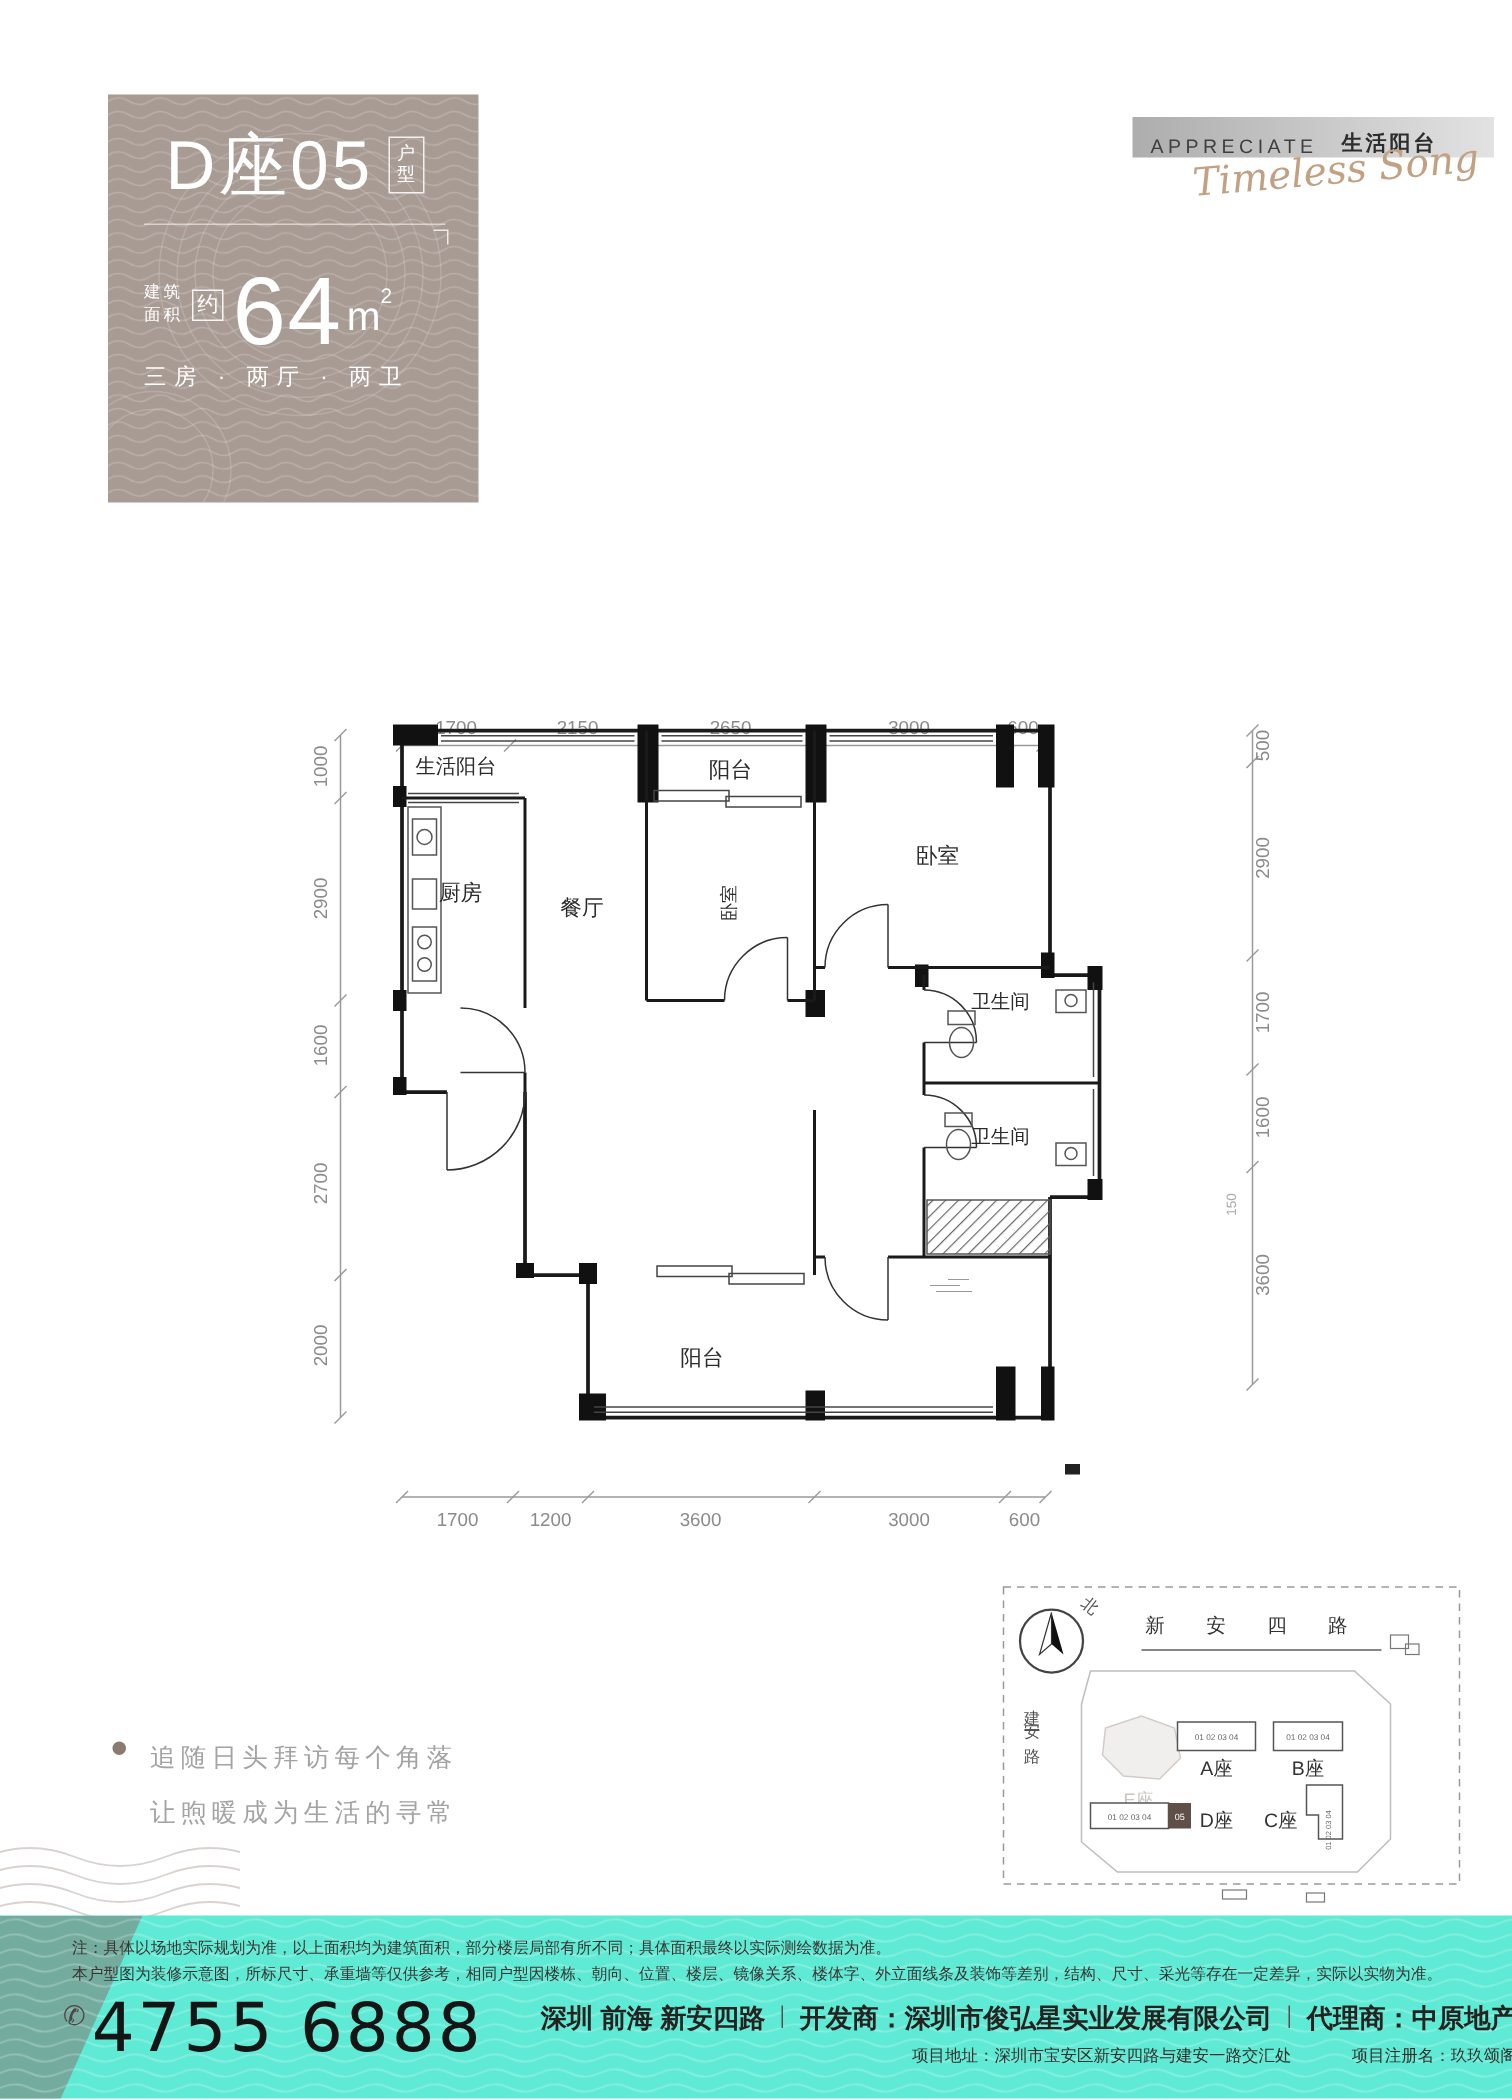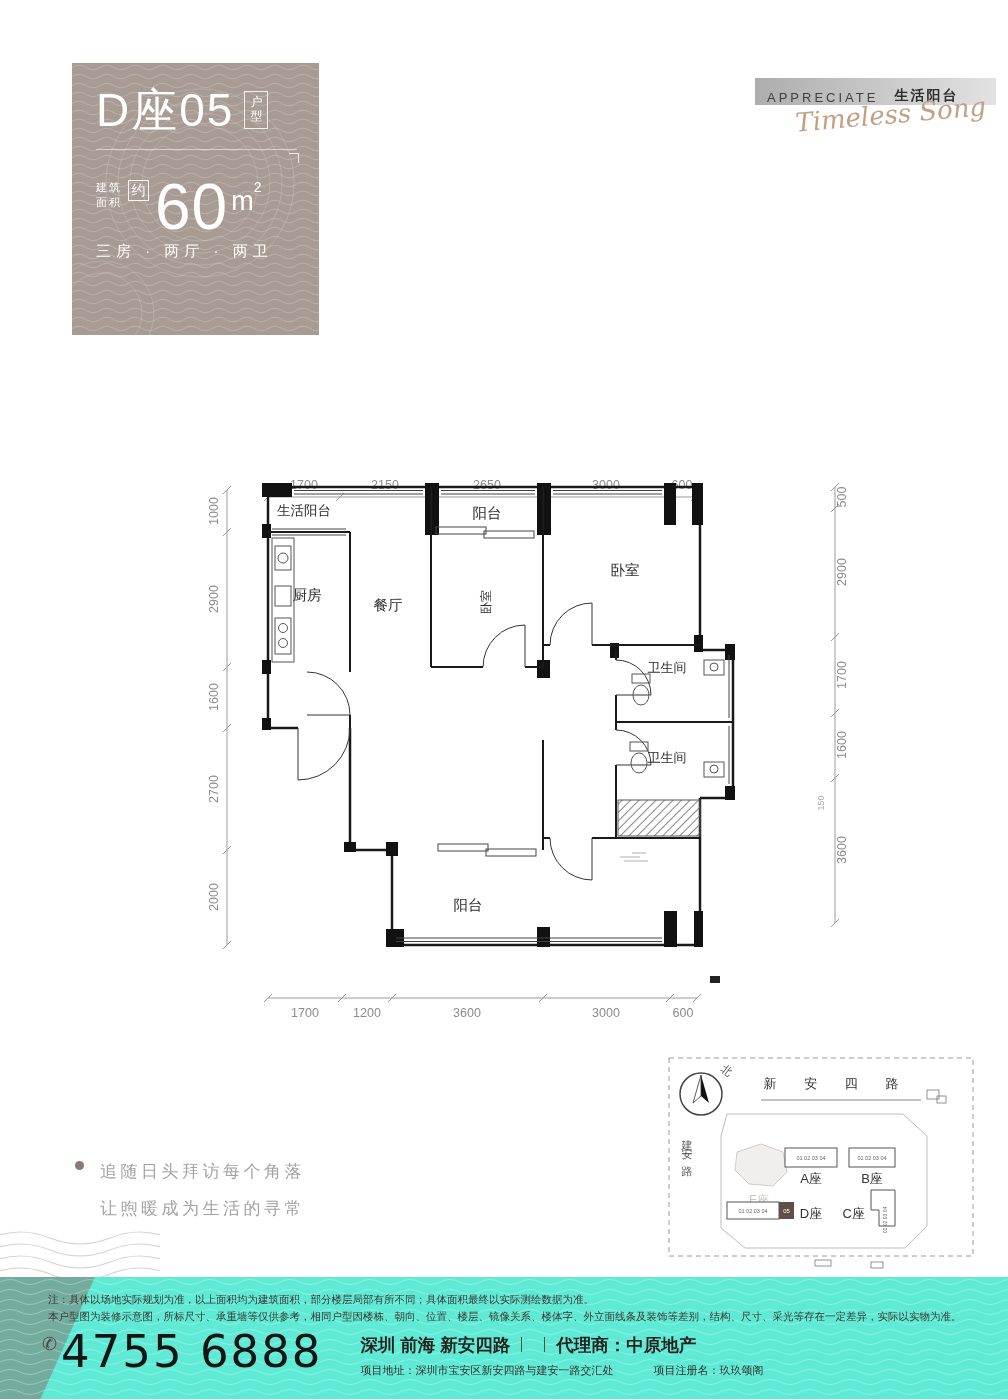--- a/index.html
+++ b/index.html
@@ -6,30 +6,30 @@
   body{
     width:1008px;height:1400px;position:relative;overflow:hidden;
     background:#ffffff;font-family:"Liberation Sans",sans-serif;
   }
   
   .title-block{
     position:absolute;left:72px;top:63px;width:247px;height:272px;
     background:#a89b94;color:#fff;overflow:hidden;
   }
   .title-block .inner{position:relative;z-index:2;padding:24px 22px 0 24px;}
-  .tb-row1{display:flex;align-items:flex-start;}
+  .tb-row1{display:flex;align-items:flex-start;justify-content:center;}
   .tb-unit{font-size:46px;letter-spacing:2px;line-height:1;font-weight:400;}
   .tb-tag{
     margin-left:10px;margin-top:4px;width:16px;border:1px solid rgba(255,255,255,.85);
     font-size:12px;line-height:1.15;padding:4px 3px;text-align:center;word-break:break-all;
   }
   .tb-divider{margin-top:16px;height:1px;background:rgba(255,255,255,.55);position:relative;}
   .tb-divider .corner{position:absolute;right:-2px;top:4px;width:9px;height:9px;
     border-top:1px solid rgba(255,255,255,.8);border-right:1px solid rgba(255,255,255,.8);}
-  .tb-area{display:flex;align-items:flex-start;margin-top:30px;}
+  .tb-area{display:flex;align-items:center;margin-top:30px;}
   .tb-arealabel{font-size:11px;line-height:1.35;letter-spacing:2px;margin-bottom:8px;}
   .tb-approx{
     border:1px solid rgba(255,255,255,.9);font-size:14px;width:19px;height:19px;
     display:flex;align-items:center;justify-content:center;margin:0 6px 8px 6px;
   }
   .tb-num{font-size:64px;line-height:.85;letter-spacing:1px;}
   .tb-m{font-size:27px;line-height:1;margin-left:3px;}
   .tb-sup{font-size:14px;vertical-align:18px;}
   .tb-layout{margin-top:8px;font-size:15px;letter-spacing:5px;white-space:nowrap;}
   
@@ -91,21 +91,21 @@
     </div>
     <div class="tb-divider">
         <span class="corner"></span>
       </div>
     <div class="tb-area">
       <div class="tb-arealabel">
         <div>建筑</div>
         <div>面积</div>
       </div>
       <div class="tb-approx">约</div>
-      <div class="tb-num">60</div>
+      <div class="tb-num">64</div>
       <div class="tb-m"><span>m</span><span class="tb-sup">2</span></div>
     </div>
     <div class="tb-layout">三房 · 两厅 · 两卫</div>
   </div>
 </div>
 
 <div class="banner">
   <span class="banner-en">APPRECIATE</span>
   <span class="banner-cn">生活阳台</span>
 </div>
@@ -393,20 +393,21 @@
     <div>注：具体以场地实际规划为准，以上面积均为建筑面积，部分楼层局部有所不同；具体面积最终以实际测绘数据为准。</div>
     <div>本户型图为装修示意图，所标尺寸、承重墙等仅供参考，相同户型因楼栋、朝向、位置、楼层、镜像关系、楼体字、外立面线条及装饰等差别，结构、尺寸、采光等存在一定差异，实际以实物为准。</div>
   </div>
   <div class="frow">
     <span class="fphone-icon">✆</span>
     <span class="fphone">4755 6888</span>
     <div class="fmain">
       <div class="big">
         <span>深圳 前海 新安四路</span>
         <span class="sep"></span>
+        <span>开发商：深圳市俊弘星实业发展有限公司</span>
         <span class="sep"></span>
         <span>代理商：中原地产</span>
 
       </div>
       <div class="small">
         <span>项目地址：深圳市宝安区新安四路与建安一路交汇处</span>
         <span class="gap"></span>
         <span>项目注册名：玖玖颂阁</span>
       </div>
     </div>

